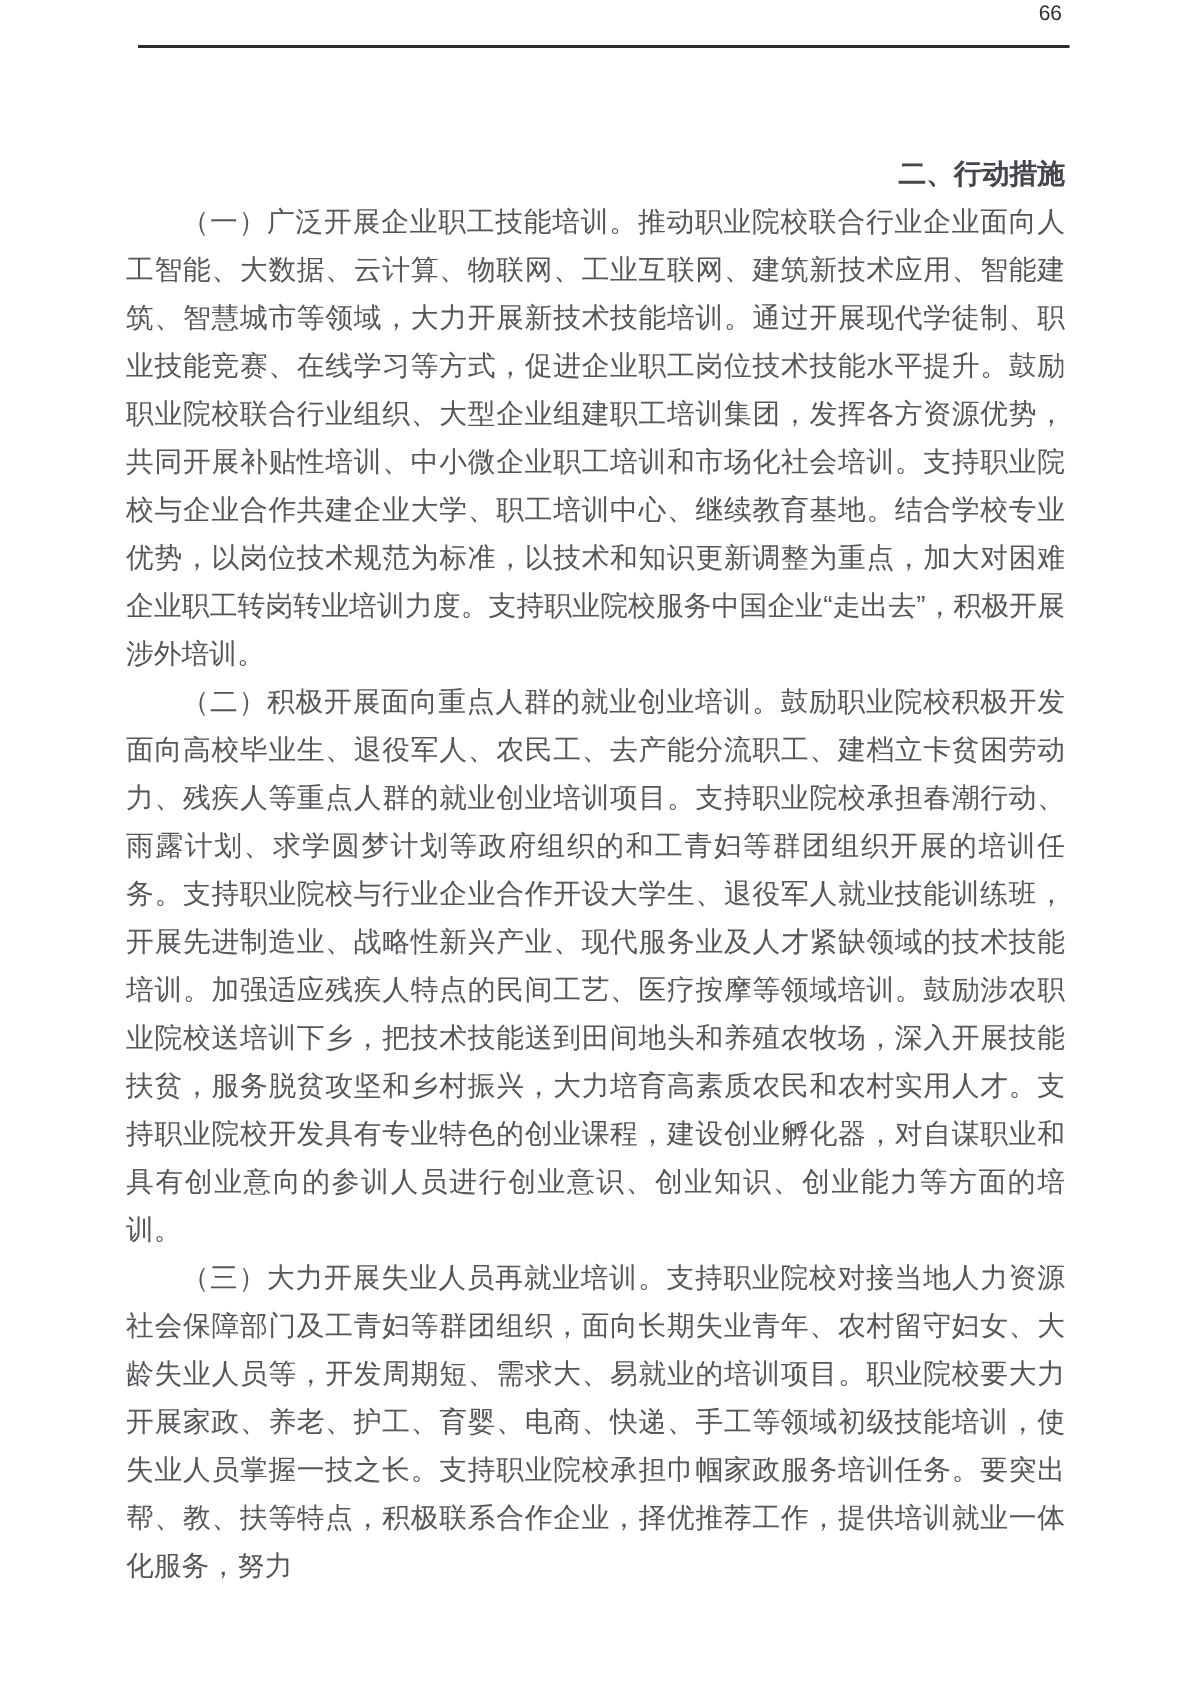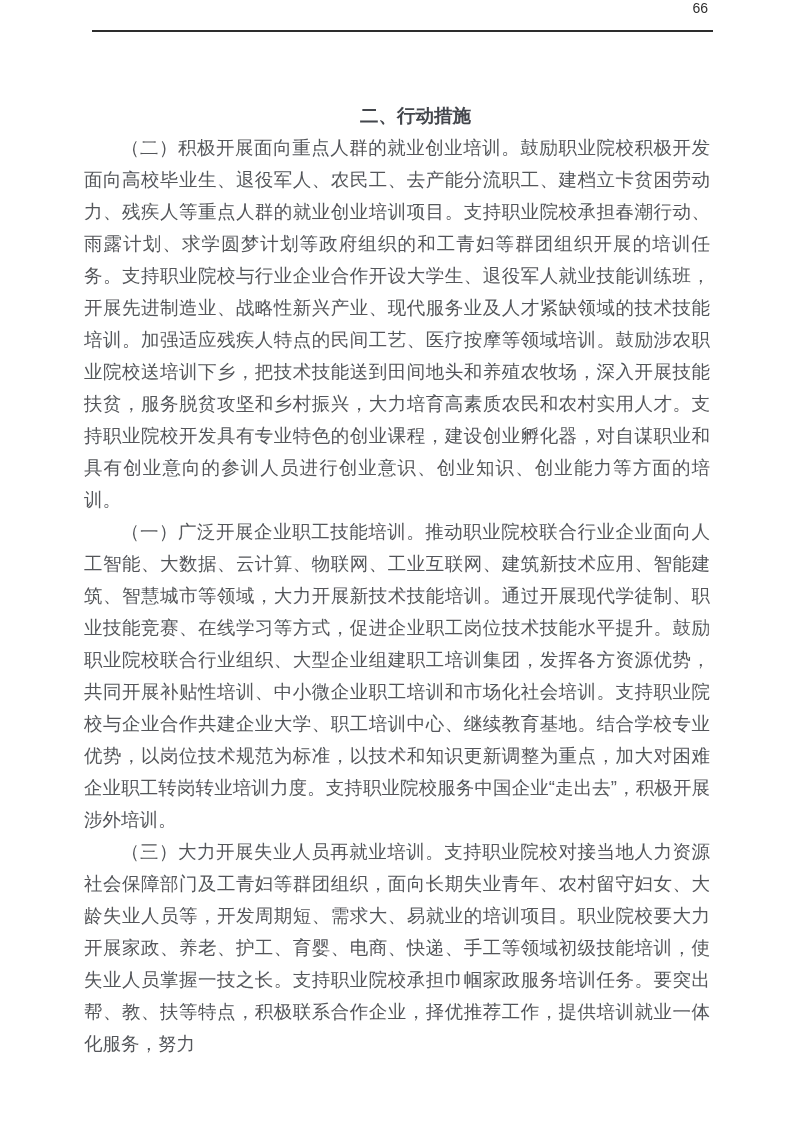--- a/index.html
+++ b/index.html
@@ -45,28 +45,28 @@
     line-height: 32px;
     text-align: justify;
     text-indent: 2em;
     color: #54565a;
     font-weight: 400;
     word-break: break-all;
   }
   .content h2 {
     font-weight: 700;
     color: #43464c;
-    text-align: center;
+    text-align: right;
   }
 </style>
 </head>
 <body>
 
 <div class="page">
   <div class="page-number">66</div>
   <div class="header-rule"></div>
   <div class="content">
     <h2>二、行动措施</h2>
+    <p>（一）广泛开展企业职工技能培训。推动职业院校联合行业企业面向人工智能、大数据、云计算、物联网、工业互联网、建筑新技术应用、智能建筑、智慧城市等领域，大力开展新技术技能培训。通过开展现代学徒制、职业技能竞赛、在线学习等方式，促进企业职工岗位技术技能水平提升。鼓励职业院校联合行业组织、大型企业组建职工培训集团，发挥各方资源优势，共同开展补贴性培训、中小微企业职工培训和市场化社会培训。支持职业院校与企业合作共建企业大学、职工培训中心、继续教育基地。结合学校专业优势，以岗位技术规范为标准，以技术和知识更新调整为重点，加大对困难企业职工转岗转业培训力度。支持职业院校服务中国企业“走出去”，积极开展涉外培训。</p>
     <p>（二）积极开展面向重点人群的就业创业培训。鼓励职业院校积极开发面向高校毕业生、退役军人、农民工、去产能分流职工、建档立卡贫困劳动力、残疾人等重点人群的就业创业培训项目。支持职业院校承担春潮行动、雨露计划、求学圆梦计划等政府组织的和工青妇等群团组织开展的培训任务。支持职业院校与行业企业合作开设大学生、退役军人就业技能训练班，开展先进制造业、战略性新兴产业、现代服务业及人才紧缺领域的技术技能培训。加强适应残疾人特点的民间工艺、医疗按摩等领域培训。鼓励涉农职业院校送培训下乡，把技术技能送到田间地头和养殖农牧场，深入开展技能扶贫，服务脱贫攻坚和乡村振兴，大力培育高素质农民和农村实用人才。支持职业院校开发具有专业特色的创业课程，建设创业孵化器，对自谋职业和具有创业意向的参训人员进行创业意识、创业知识、创业能力等方面的培训。</p>
-    <p>（一）广泛开展企业职工技能培训。推动职业院校联合行业企业面向人工智能、大数据、云计算、物联网、工业互联网、建筑新技术应用、智能建筑、智慧城市等领域，大力开展新技术技能培训。通过开展现代学徒制、职业技能竞赛、在线学习等方式，促进企业职工岗位技术技能水平提升。鼓励职业院校联合行业组织、大型企业组建职工培训集团，发挥各方资源优势，共同开展补贴性培训、中小微企业职工培训和市场化社会培训。支持职业院校与企业合作共建企业大学、职工培训中心、继续教育基地。结合学校专业优势，以岗位技术规范为标准，以技术和知识更新调整为重点，加大对困难企业职工转岗转业培训力度。支持职业院校服务中国企业“走出去”，积极开展涉外培训。</p>
     <p>（三）大力开展失业人员再就业培训。支持职业院校对接当地人力资源社会保障部门及工青妇等群团组织，面向长期失业青年、农村留守妇女、大龄失业人员等，开发周期短、需求大、易就业的培训项目。职业院校要大力开展家政、养老、护工、育婴、电商、快递、手工等领域初级技能培训，使失业人员掌握一技之长。支持职业院校承担巾帼家政服务培训任务。要突出帮、教、扶等特点，积极联系合作企业，择优推荐工作，提供培训就业一体化服务，努力</p>
   </div>
 </div>
 
 </body></html>

